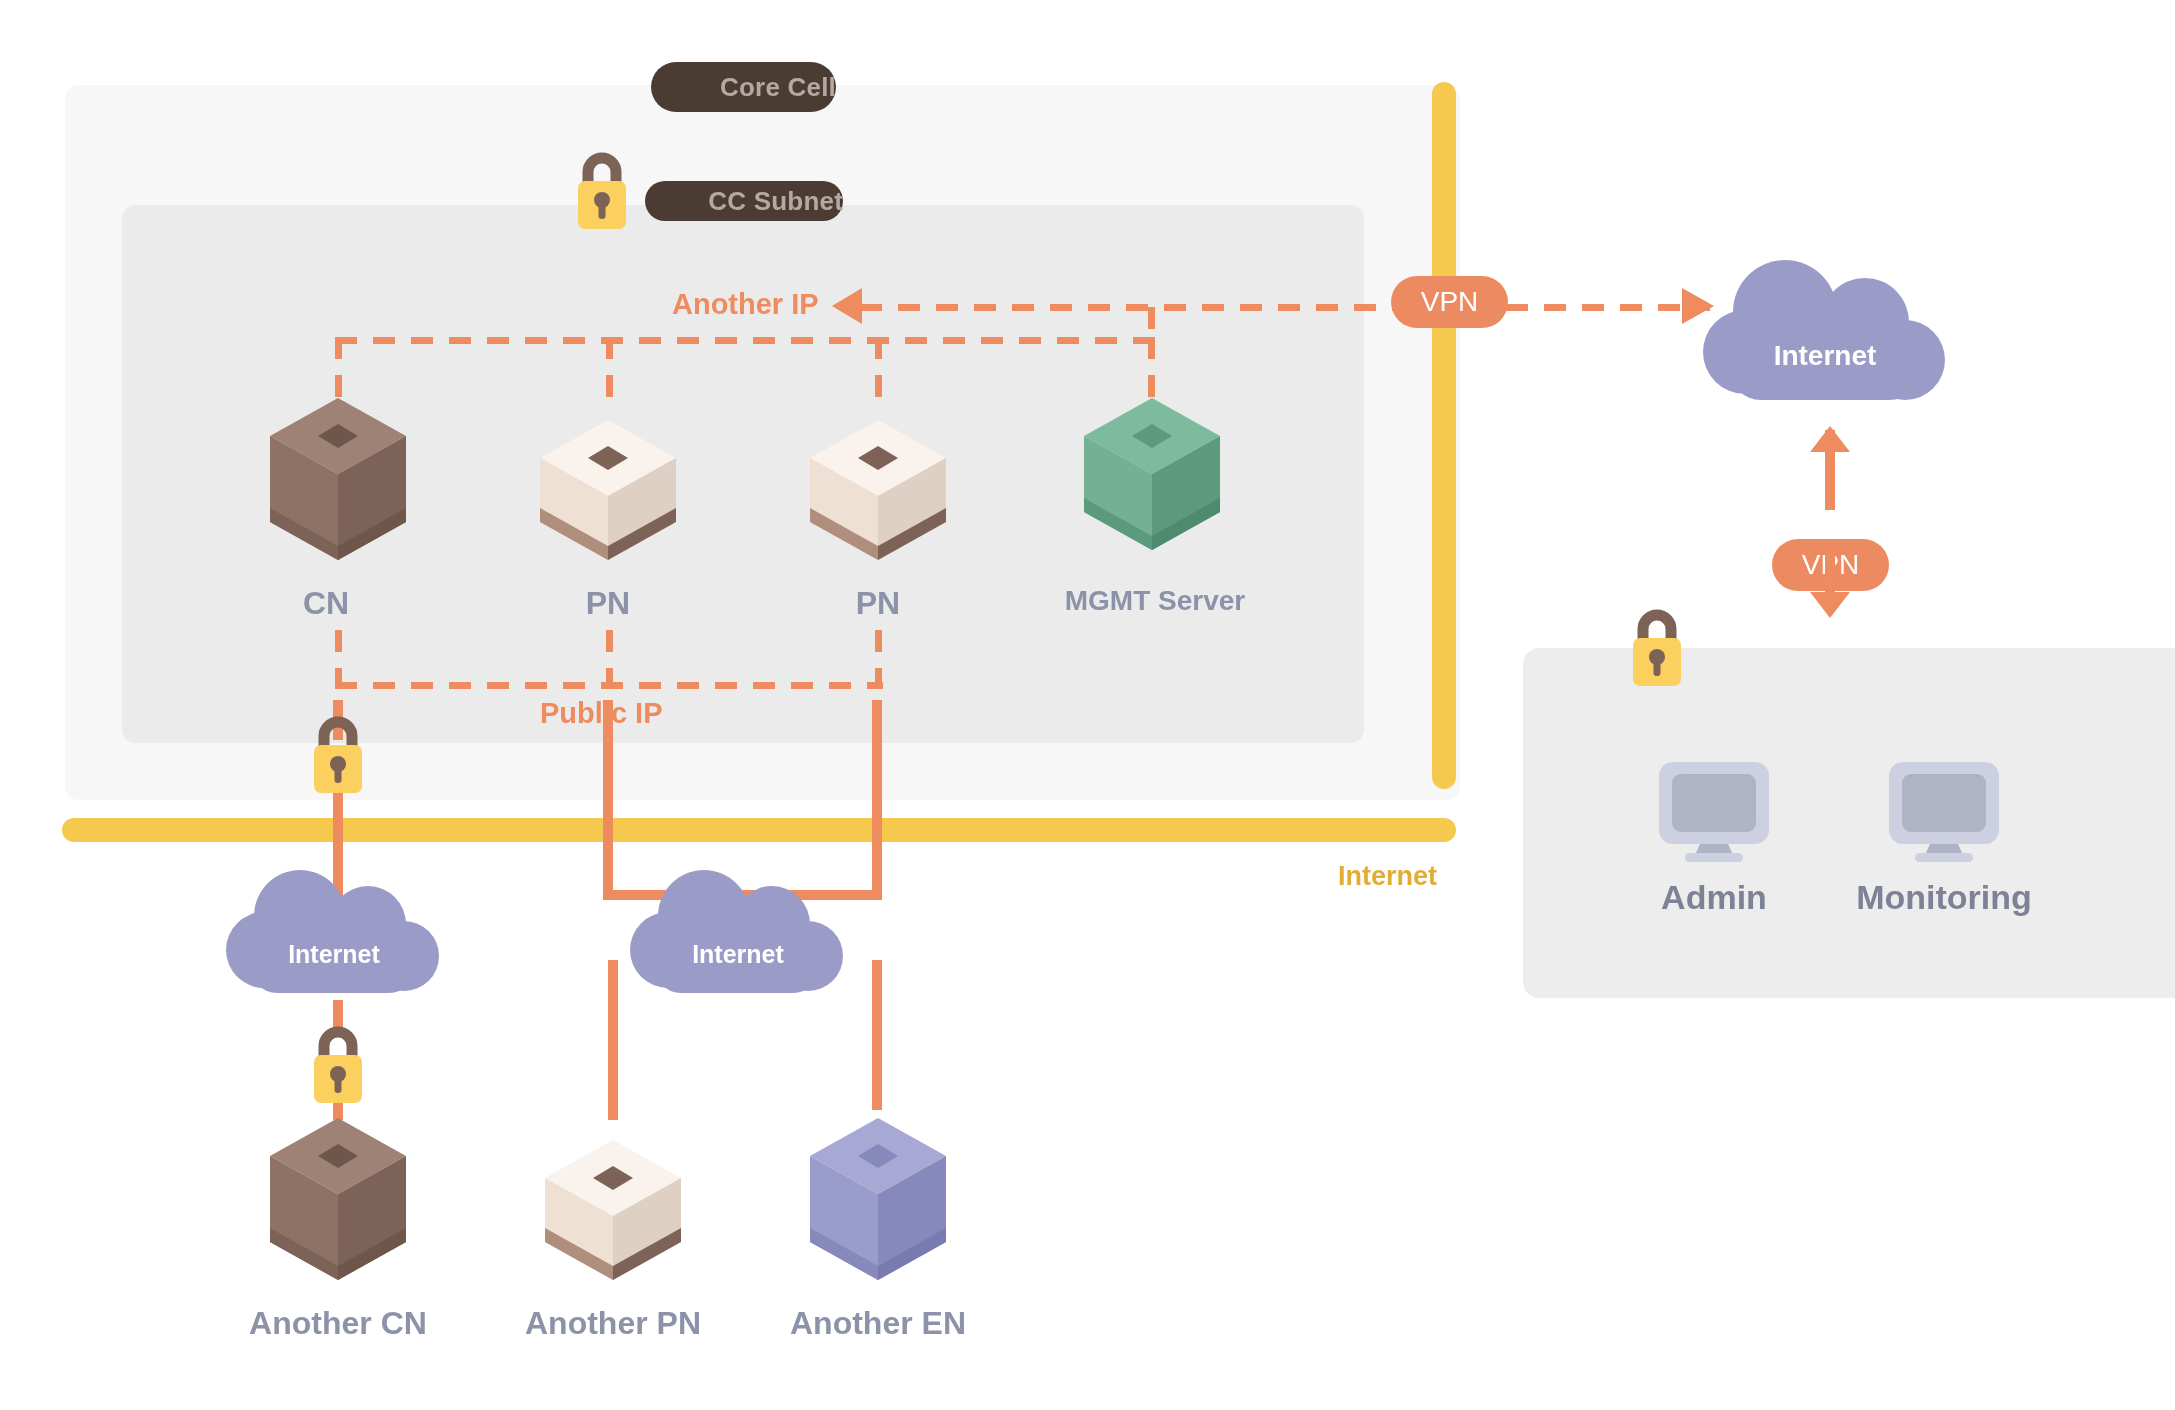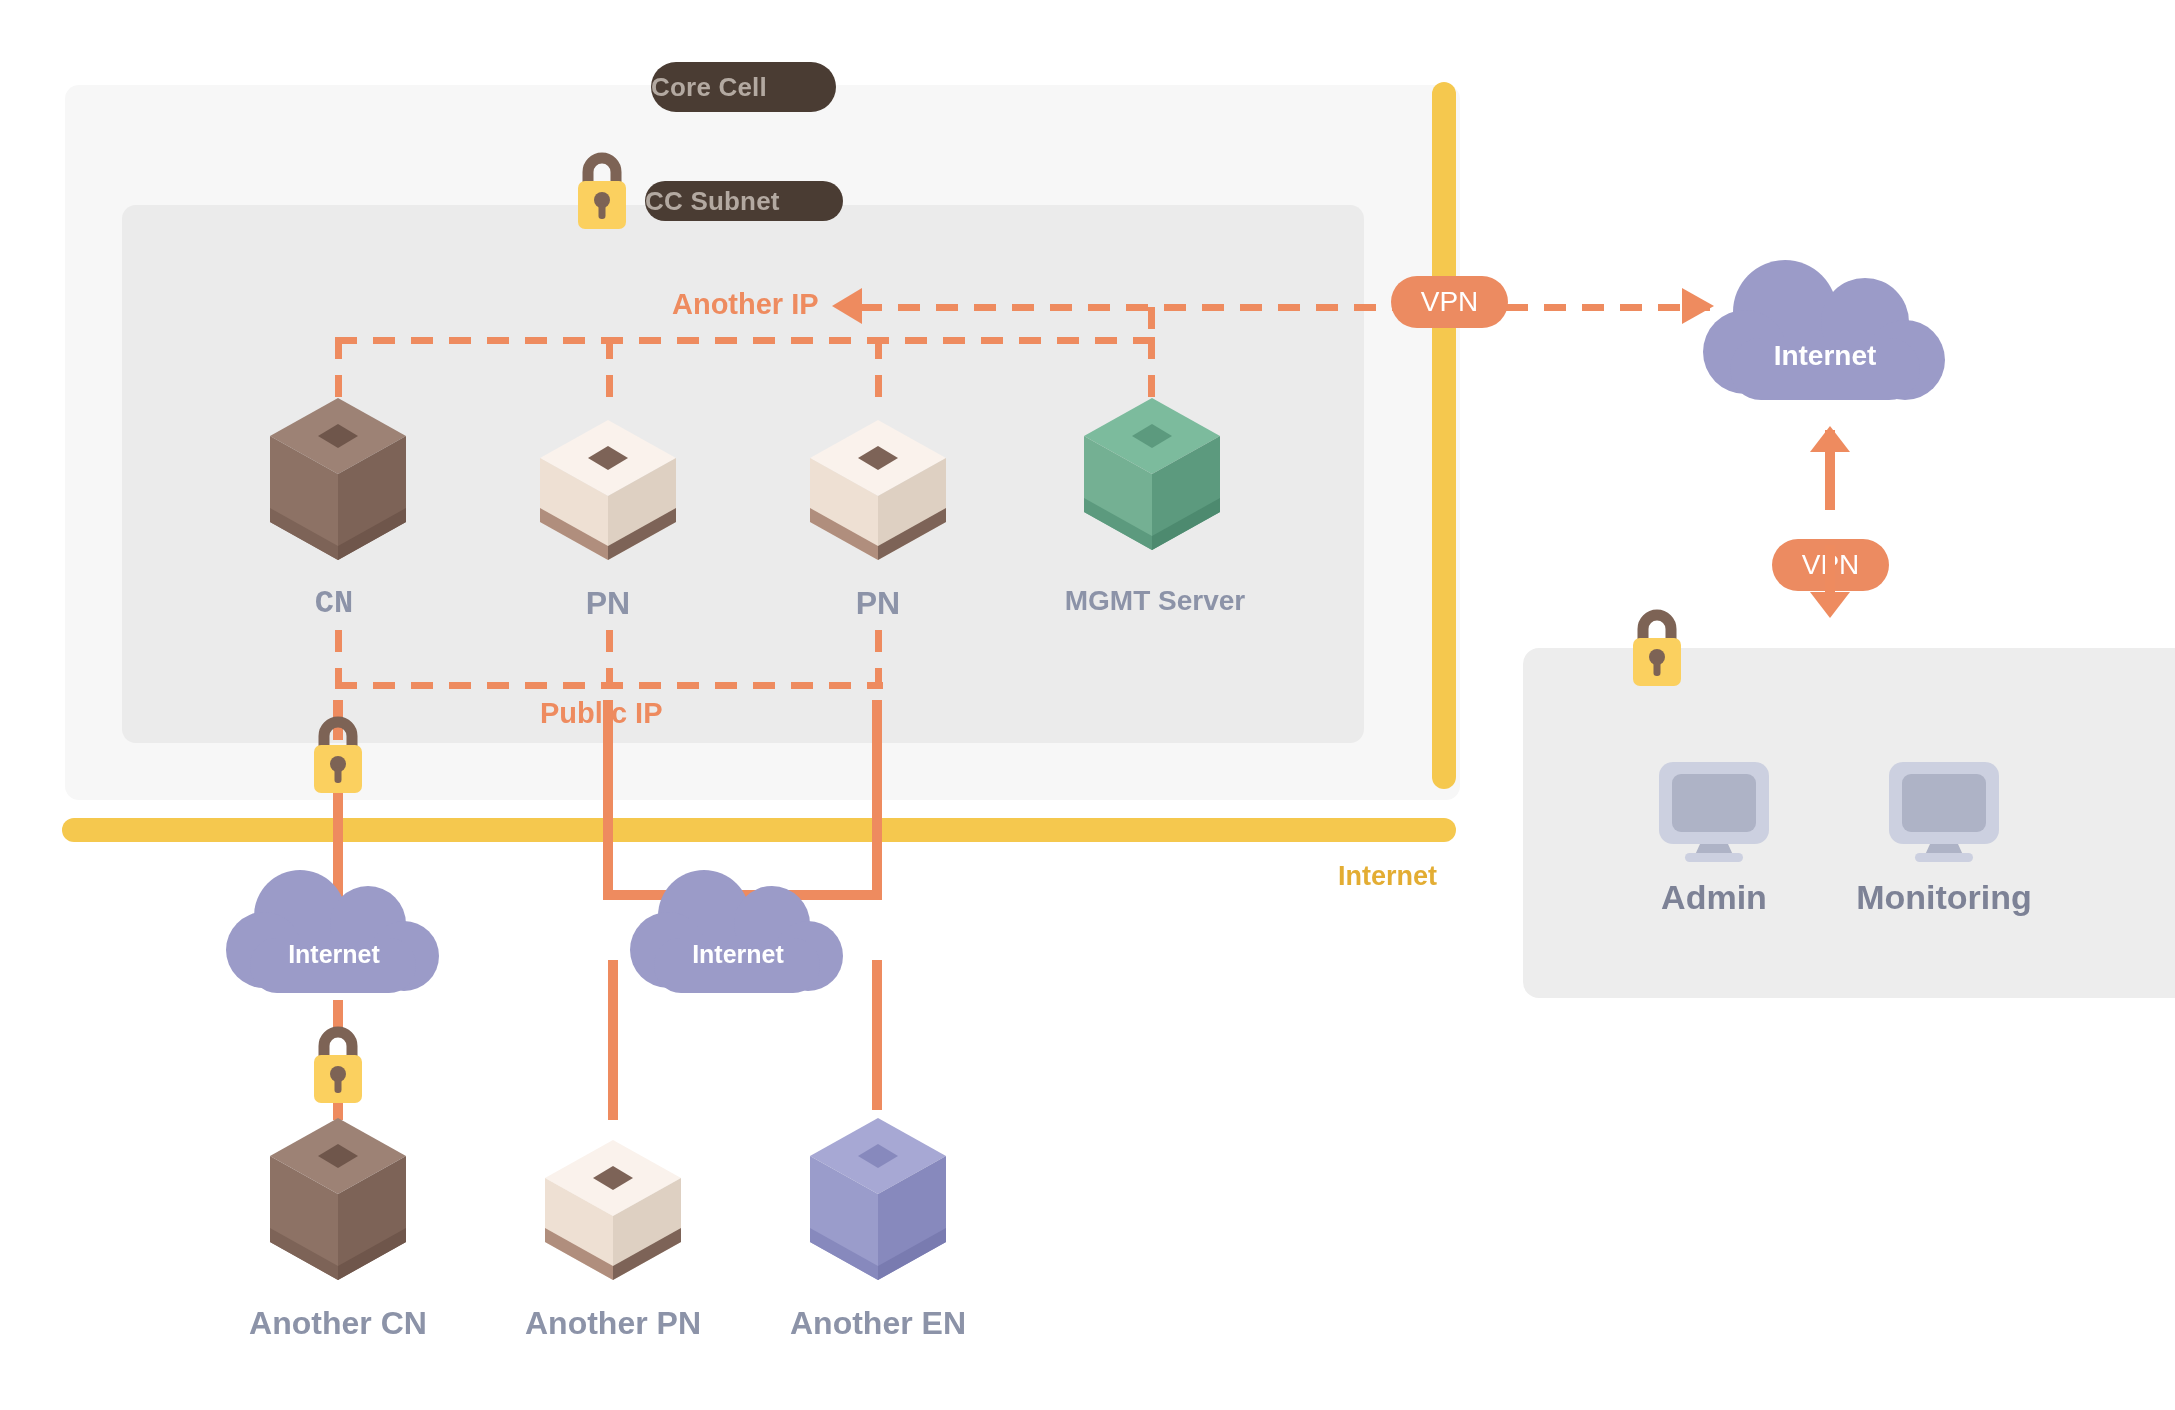--- a/index.html
+++ b/index.html
@@ -8,21 +8,21 @@
   #stage{position:absolute;left:0;top:0;width:2175px;height:1410px;}
   .abs{position:absolute;}
 
   
   .zone-core{background:#f7f7f7;border-radius:14px;}
   .zone-sub{background:#ebebeb;border-radius:14px;}
   .zone-office{background:#ededed;border-radius:16px;}
 
   
   .pill-dark{background:#4a3c33;color:#b3a9a1;border-radius:40px;
-      font-weight:bold;display:flex;align-items:center;justify-content:flex-start;
+      font-weight:bold;display:flex;align-items:center;justify-content:flex-end;
       letter-spacing:.2px;}
   .pill-vpn{background:#ec8b61;color:#ffffff;border-radius:40px;
       font-weight:normal;display:flex;align-items:center;justify-content:center;margin-top:39px;}
 
   
   .fw-bar-v{background:#f5c84e;border-radius:20px;}
   .fw-bar-h{background:#f5c84e;border-radius:20px;}
   .fw-label{color:#e3ad33;font-weight:bold;}
 
   
@@ -153,21 +153,21 @@
   </svg>
 
   <svg class="abs" style="left:268px;top:398px;" width="140" height="175" viewBox="0 0 140 175">
     <polygon points="70,0 138,38 70,76 2,38" fill="#9d8275"></polygon>
     <polygon points="2,38 70,76 70,162 2,124" fill="#8d7265"></polygon>
     <polygon points="138,38 138,124 70,162 70,76" fill="#7d6357"></polygon>
     <polygon points="2,110 70,148 70,162 2,124" fill="#7d6357"></polygon>
     <polygon points="138,110 138,124 70,162 70,148" fill="#6f564b"></polygon>
     <polygon points="70,26 90,38 70,50 50,38" fill="#6f564b"></polygon>
   </svg>
-  <div class="abs caption" style="left:274px;top:585px;width:120px;font-size:32px;font-family:Liberation Mono, monospace;">CN</div>
+  <div class="abs caption" style="left:266px;top:585px;width:120px;font-size:32px;">CN</div>
 
   <svg class="abs" style="left:538px;top:420px;" width="140" height="153" viewBox="0 0 140 153">
     <polygon points="70,0 138,38 70,76 2,38" fill="#faf2ec"></polygon>
     <polygon points="2,38 70,76 70,140 2,102" fill="#eee0d3"></polygon>
     <polygon points="138,38 138,102 70,140 70,76" fill="#ded0c2"></polygon>
     <polygon points="2,88 70,126 70,140 2,102" fill="#b08e7d"></polygon>
     <polygon points="138,88 138,102 70,140 70,126" fill="#7d6357"></polygon>
     <polygon points="70,26 90,38 70,50 50,38" fill="#7d6357"></polygon>
   </svg>
   <div class="abs caption" style="left:548px;top:585px;width:120px;font-size:32px;">PN</div>

